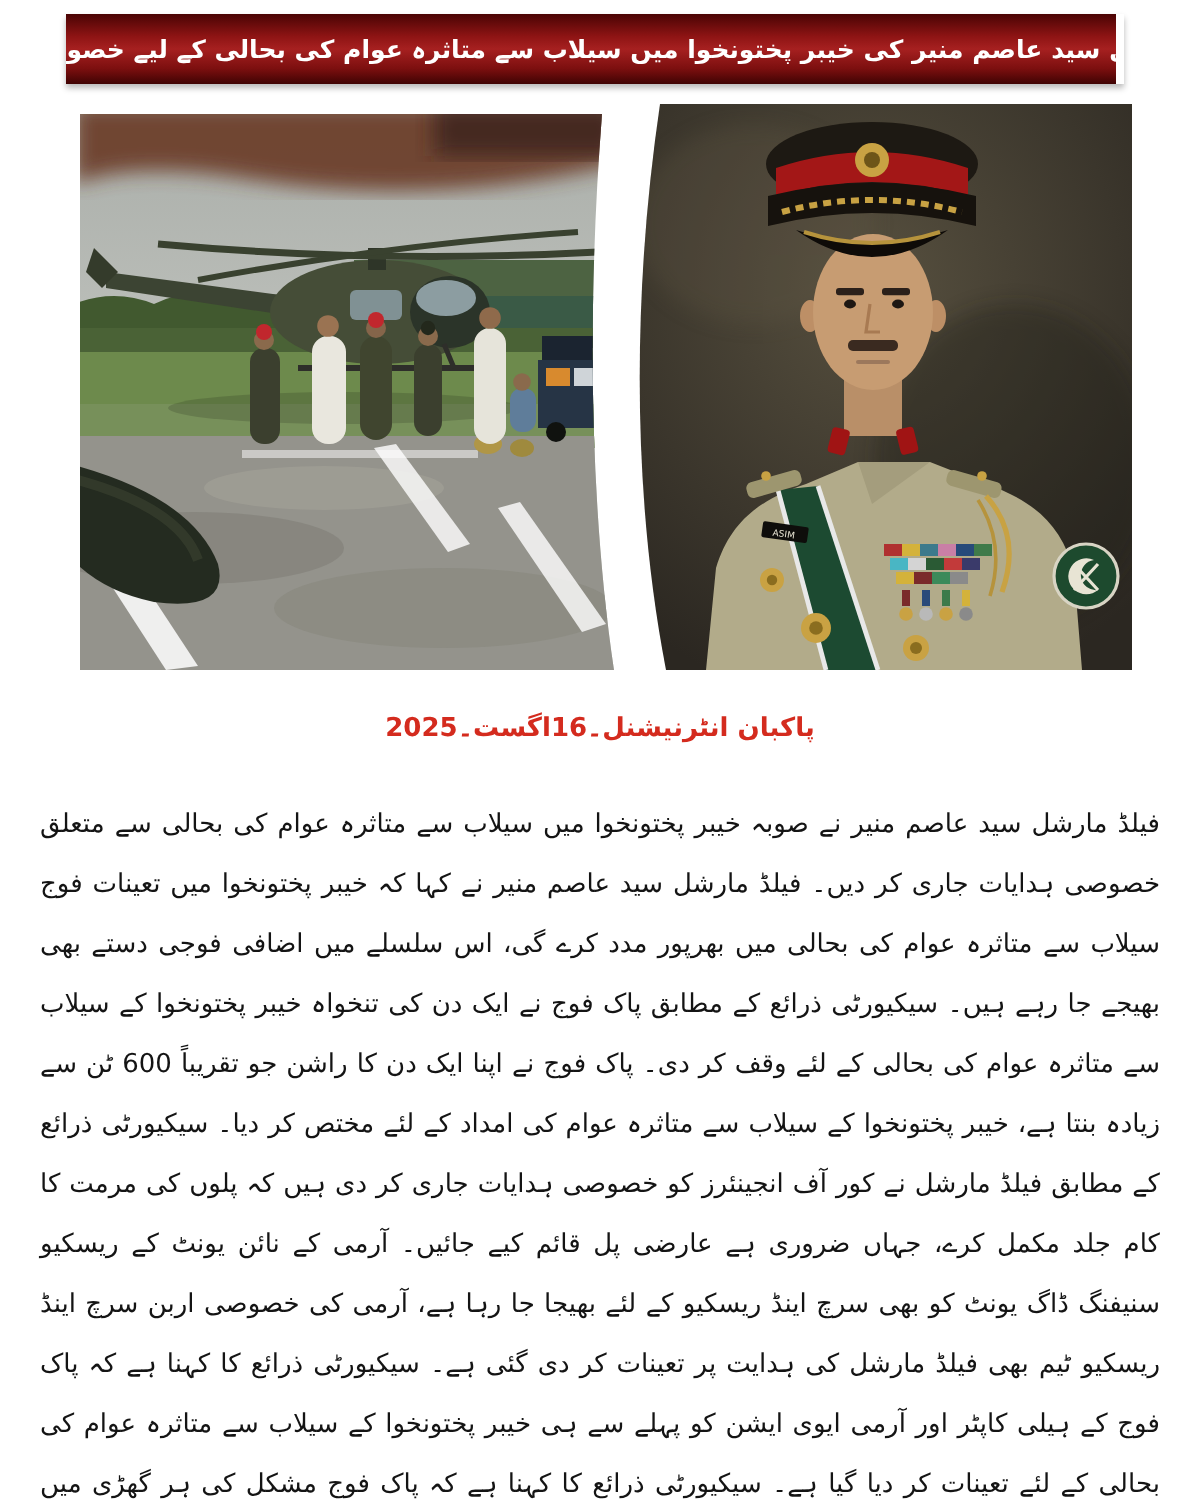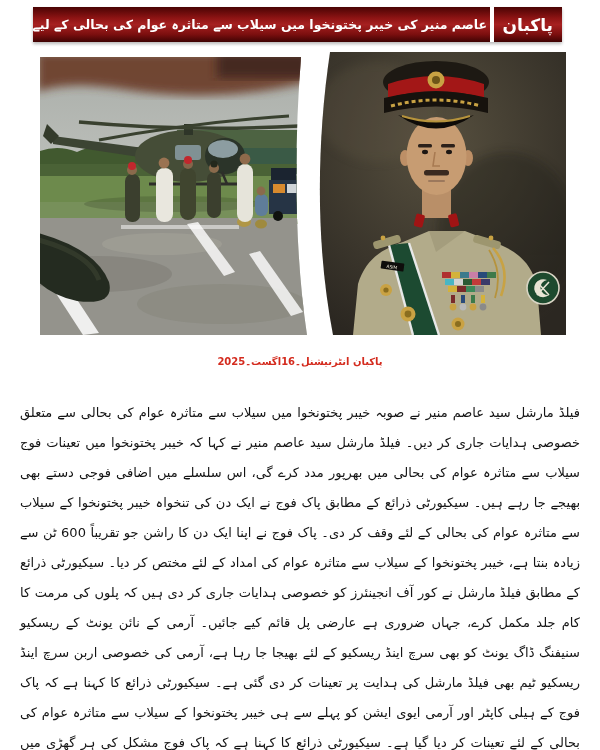--- a/index.html
+++ b/index.html
@@ -29,34 +29,33 @@
     white-space:nowrap;overflow:hidden;padding:0 6px;
   }
   
   .collage{
     position:absolute;left:37px;top:52px;width:529px;height:283px;
   }
   .collage svg{display:block;}
   
   .dateline{
     position:absolute;left:0;top:356px;width:600px;
-    text-align:center;color:#d42b1e;font-size:10px;font-weight:bold;
+    text-align:center;color:#d42b1e;font-size:13px;font-weight:bold;
   }
   
   .article{
     position:absolute;left:20px;top:398px;width:560px;
     direction:rtl;text-align:justify;
     color:#141414;font-size:13px;line-height:30px;
   }
 </style>
 </head>
 <body>
 
 <div class="masthead">
-  <div class="logo">پاکبان</div>
   <div class="sep"></div>
   <div class="headline">فیلڈ مارشل سید عاصم منیر کی خیبر پختونخوا میں سیلاب سے متاثرہ عوام کی بحالی کے لیے خصوصی ہدایات</div>
 </div>
 
 <div class="collage">
 <svg width="529" height="283" viewBox="0 0 529 283" xmlns="http://www.w3.org/2000/svg">
   <defs>
     <linearGradient id="sky" x1="0" y1="0" x2="0" y2="1">
       <stop offset="0" stop-color="#a9ada8"></stop>
           <stop offset="1" stop-color="#d6d8d3"></stop>

